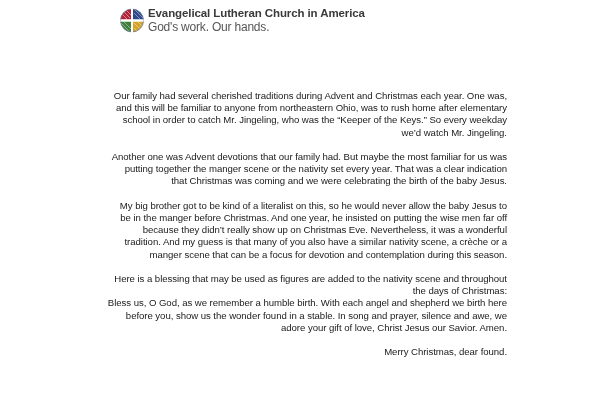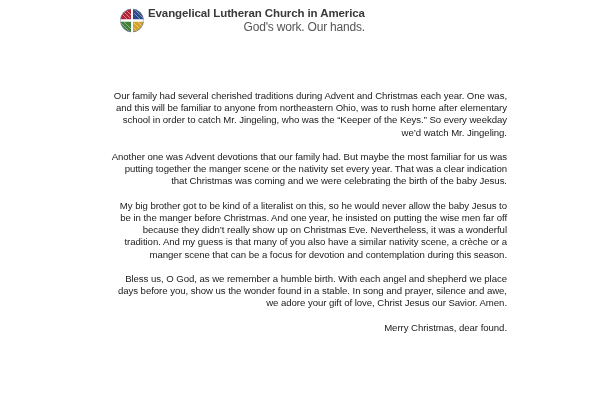--- a/index.html
+++ b/index.html
@@ -14,21 +14,20 @@
       overflow: hidden;
       font-family: "Liberation Sans", "DejaVu Sans", sans-serif;
       color: #1a1a1a;
     }
     .header {
       position: absolute;
       left: 120px;
       top: 7px;
       display: flex;
       align-items: center;
-      text-align: right;
     }
     .logo {
       width: 24px;
       height: 27px;
       margin-right: 4px;
     }
     .brand {
       display: flex;
       flex-direction: column;
       line-height: 1.1;
@@ -97,16 +96,17 @@
     <span class="brand-name">Evangelical Lutheran Church in America</span>
     <span class="brand-tagline">God's work. Our hands.</span>
   </div>
 </div>
 
 <div class="doc">
   <div class="doc-body">
     <p>Our family had several cherished traditions during Advent and Christmas each year. One was, and this will be familiar to anyone from northeastern Ohio, was to rush home after elementary school in order to catch Mr. Jingeling, who was the “Keeper of the Keys.” So every weekday we’d watch Mr. Jingeling.</p>
     <p>Another one was Advent devotions that our family had. But maybe the most familiar for us was putting together the manger scene or the nativity set every year. That was a clear indication that Christmas was coming and we were celebrating the birth of the baby Jesus.</p>
     <p>My big brother got to be kind of a literalist on this, so he would never allow the baby Jesus to be in the manger before Christmas. And one year, he insisted on putting the wise men far off because they didn’t really show up on Christmas Eve. Nevertheless, it was a wonderful tradition. And my guess is that many of you also have a similar nativity scene, a crèche or a manger scene that can be a focus for devotion and contemplation during this season.</p>
-    <p>Bless us, O God, as we remember a humble birth. With each angel and shepherd we place days before you, show us the wonder found in a stable. In song and prayer, silence and awe, we adore your gift of love, Christ Jesus our Savior. Amen.</p>
+    <p class="tight">Here is a blessing that may be used as figures are added to the nativity scene and throughout the days of Christmas:</p>
+    <p>Bless us, O God, as we remember a humble birth. With each angel and shepherd we birth here before you, show us the wonder found in a stable. In song and prayer, silence and awe, we adore your gift of love, Christ Jesus our Savior. Amen.</p>
     <p>Merry Christmas, dear found.</p>
   </div>
 </div>
 
 </body></html>

